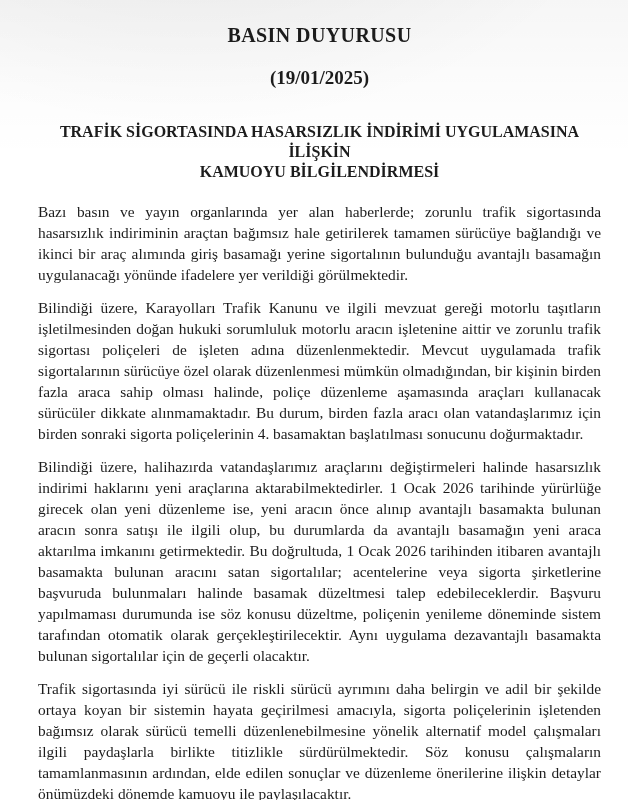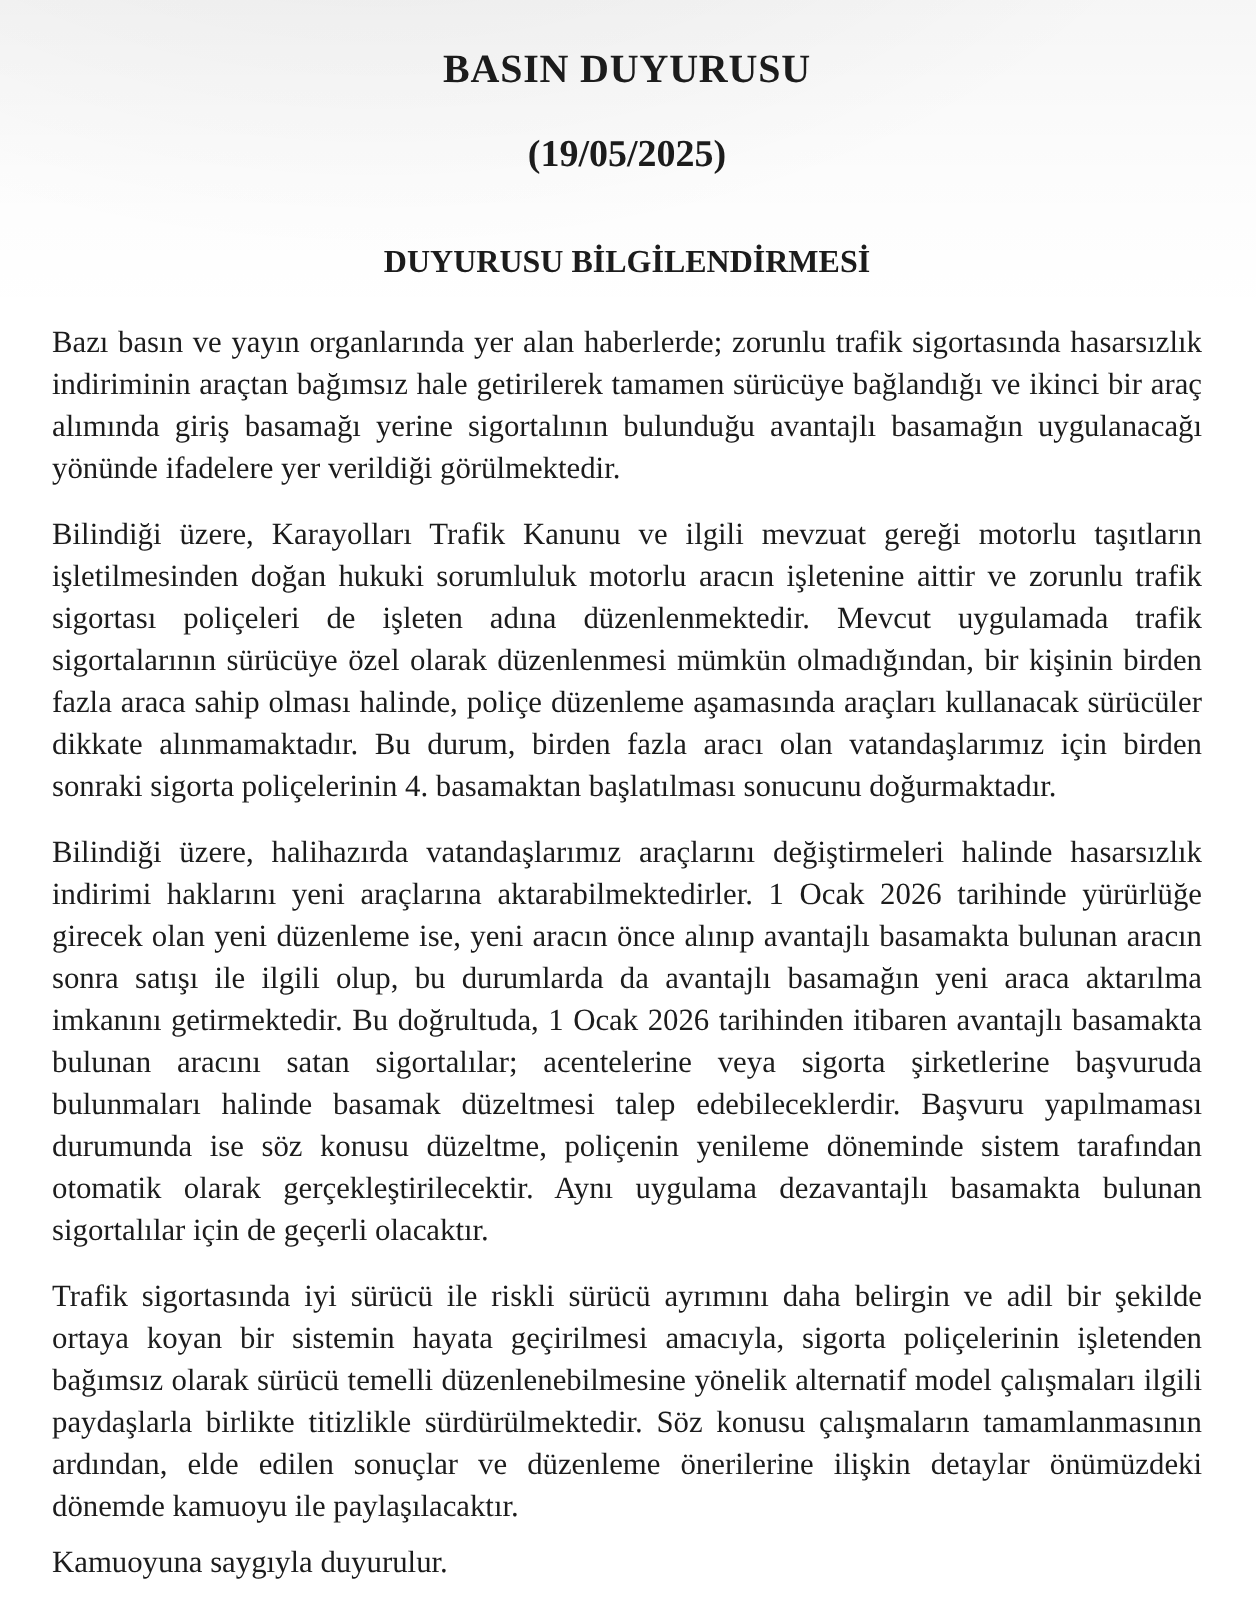--- a/index.html
+++ b/index.html
@@ -11,21 +11,21 @@
     height: 800px;
     overflow: hidden;
     background: #ffffff;
     font-family: "Liberation Serif", "DejaVu Serif", serif;
     color: #1c1c1c;
   }
   .page {
     box-sizing: border-box;
     width: 628px;
     height: 800px;
-    padding: 24px 27px 0 26px;
+    padding: 24px 27px 0 38px;
     
     background:
       radial-gradient(120% 60% at 30% -20%, rgba(0,0,0,0.07), rgba(0,0,0,0) 60%),
       linear-gradient(180deg, rgba(0,0,0,0.035) 0px, rgba(0,0,0,0.012) 90px, rgba(0,0,0,0) 160px),
       #ffffff;
   }
   .doc-title {
     text-align: center;
     font-weight: bold;
     font-size: 20px;
@@ -61,24 +61,25 @@
     margin: 4px 0 0 0;
   }
 </style>
 </head>
 <body>
 
 <div class="page">
 
   <div class="doc-title">BASIN DUYURUSU</div>
 
-  <div class="doc-date">(19/05/2025)</div>
+  <div class="doc-date">(19/01/2025)</div>
 
   <div class="doc-heading">
-    <div>DUYURUSU BİLGİLENDİRMESİ</div>
+    <div>TRAFİK SİGORTASINDA HASARSIZLIK İNDİRİMİ UYGULAMASINA İLİŞKİN</div>
+    <div>KAMUOYU BİLGİLENDİRMESİ</div>
   </div>
 
   <p class="body-par">Bazı basın ve yayın organlarında yer alan haberlerde; zorunlu trafik sigortasında hasarsızlık indiriminin araçtan bağımsız hale getirilerek tamamen sürücüye bağlandığı ve ikinci bir araç alımında giriş basamağı yerine sigortalının bulunduğu avantajlı basamağın uygulanacağı yönünde ifadelere yer verildiği görülmektedir.</p>
 
   <p class="body-par">Bilindiği üzere, Karayolları Trafik Kanunu ve ilgili mevzuat gereği motorlu taşıtların işletilmesinden doğan hukuki sorumluluk motorlu aracın işletenine aittir ve zorunlu trafik sigortası poliçeleri de işleten adına düzenlenmektedir. Mevcut uygulamada trafik sigortalarının sürücüye özel olarak düzenlenmesi mümkün olmadığından, bir kişinin birden fazla araca sahip olması halinde, poliçe düzenleme aşamasında araçları kullanacak sürücüler dikkate alınmamaktadır. Bu durum, birden fazla aracı olan vatandaşlarımız için birden sonraki sigorta poliçelerinin 4. basamaktan başlatılması sonucunu doğurmaktadır.</p>
 
   <p class="body-par">Bilindiği üzere, halihazırda vatandaşlarımız araçlarını değiştirmeleri halinde hasarsızlık indirimi haklarını yeni araçlarına aktarabilmektedirler. 1 Ocak 2026 tarihinde yürürlüğe girecek olan yeni düzenleme ise, yeni aracın önce alınıp avantajlı basamakta bulunan aracın sonra satışı ile ilgili olup, bu durumlarda da avantajlı basamağın yeni araca aktarılma imkanını getirmektedir. Bu doğrultuda, 1 Ocak 2026 tarihinden itibaren avantajlı basamakta bulunan aracını satan sigortalılar; acentelerine veya sigorta şirketlerine başvuruda bulunmaları halinde basamak düzeltmesi talep edebileceklerdir. Başvuru yapılmaması durumunda ise söz konusu düzeltme, poliçenin yenileme döneminde sistem tarafından otomatik olarak gerçekleştirilecektir. Aynı uygulama dezavantajlı basamakta bulunan sigortalılar için de geçerli olacaktır.</p>
 
   <p class="body-par">Trafik sigortasında iyi sürücü ile riskli sürücü ayrımını daha belirgin ve adil bir şekilde ortaya koyan bir sistemin hayata geçirilmesi amacıyla, sigorta poliçelerinin işletenden bağımsız olarak sürücü temelli düzenlenebilmesine yönelik alternatif model çalışmaları ilgili paydaşlarla birlikte titizlikle sürdürülmektedir. Söz konusu çalışmaların tamamlanmasının ardından, elde edilen sonuçlar ve düzenleme önerilerine ilişkin detaylar önümüzdeki dönemde kamuoyu ile paylaşılacaktır.</p>
 

